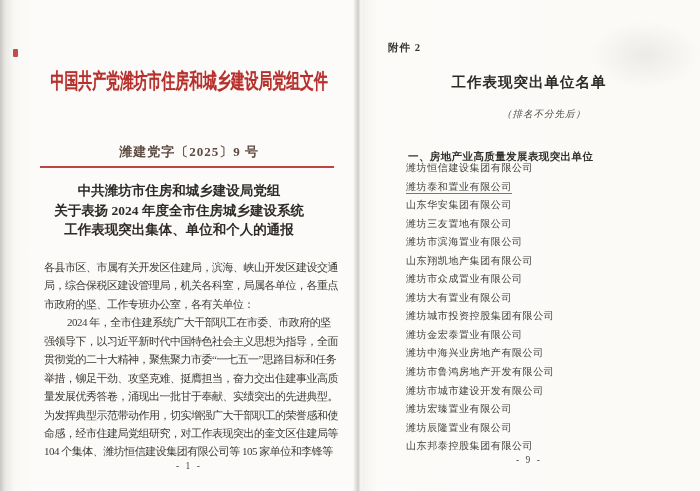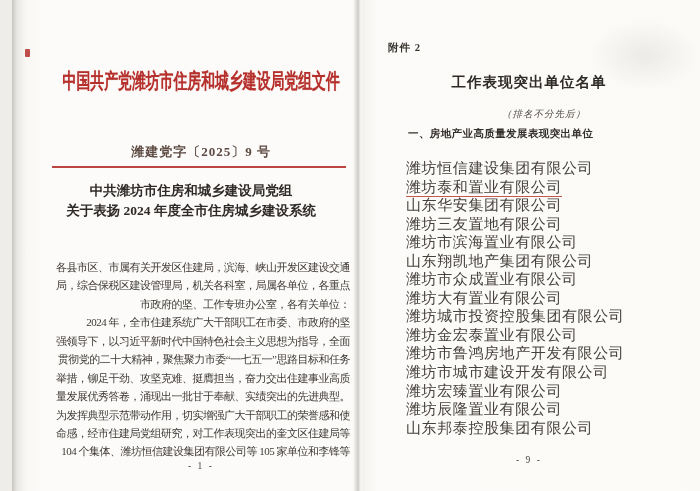--- a/index.html
+++ b/index.html
@@ -5,21 +5,21 @@
   html, body { margin: 0; padding: 0; background: #dedcd8; }
   .scan {
     position: relative;
     width: 700px; height: 491px;
     overflow: hidden;
     font-family: "Liberation Serif", "DejaVu Serif", serif;
     background: #efedea;
   }
   .page { position: absolute; top: 0; bottom: 0; }
   .page-left {
-    left: 12px; width: 358px;
+    left: 0; width: 358px;
     background: linear-gradient(90deg, #c9c6c2 0px, #e9e7e3 5px, #f9f8f5 14px, #fcfbf9 30px, #fcfbf9 100%);
   }
   .page-right {
     left: 358px; width: 342px;
     background: linear-gradient(90deg, #eceae6 0px, #f7f5f2 8px, #fcfbf9 20px, #fbfaf7 100%);
   }
   .seam {
     position: absolute; left: 353px; top: 0; width: 10px; height: 491px;
     background: linear-gradient(90deg, rgba(110,105,100,0) 0%, rgba(110,105,100,0.28) 45%, rgba(255,255,255,0.55) 80%, rgba(110,105,100,0) 100%);
   }
@@ -54,21 +54,21 @@
     background: var(--masthead-red, #b5302c); opacity: .9;
   }
   .notice-title {
     position: absolute; left: 20px; top: 181px; width: 318px;
     text-align: center; font-weight: bold; font-size: 13.5px;
     line-height: 19.5px; color: #2f2b28; letter-spacing: 0px;
   }
   .body-text {
     position: absolute; left: 44px; top: 258px; width: 294px;
     font-size: 11px; line-height: 18.45px; letter-spacing: -0.5px;
-    color: #3d3935; white-space: nowrap; text-align: right;
+    color: #3d3935; white-space: nowrap;
   }
   .body-text .bline { height: 18.45px; overflow: visible; }
   .body-text .bline.indent { text-indent: 23px; }
   .page-num-left {
     position: absolute; left: 44px; top: 461px; width: 290px;
     text-align: center; font-size: 9.5px; letter-spacing: 2px; color: #4a453f;
   }
 
   
   .page-right .inner { position: absolute; left: 0; top: 0; width: 342px; height: 491px; }
@@ -80,26 +80,26 @@
     position: absolute; left: 0; top: 73px; width: 342px;
     text-align: center; font-size: 14.5px; font-weight: bold;
     letter-spacing: 1px; color: #2f2b27;
   }
   .appendix-subtitle {
     position: absolute; left: 15px; top: 108px; width: 342px;
     text-align: center; font-size: 9.5px; font-style: italic;
     letter-spacing: 1px; color: #4c463f;
   }
   .section-heading {
-    position: absolute; left: 50px; top: 127px;
+    position: absolute; left: 50px; top: 150px;
     font-size: 10.5px; font-weight: bold; letter-spacing: 0.4px; color: #33302c;
   }
   .company-list {
     position: absolute; left: 48px; top: 159px; width: 280px;
-    font-size: 15px; letter-spacing: 0.6px; color: #45413c;
+    font-size: 10px; letter-spacing: 0.6px; color: #45413c;
   }
   .company-item { height: 18.55px; line-height: 18.55px; white-space: nowrap; }
   .company-item .u-red {
     border-bottom: 1.5px solid var(--underline-red, #c05a50);
     padding-bottom: 1px;
   }
   .page-num-right {
     position: absolute; left: 0; top: 455px; width: 342px;
     text-align: center; font-size: 9.5px; letter-spacing: 2px; color: #4a453f;
   }
@@ -116,20 +116,21 @@
       <span class="stretch">中国共产党潍坊市住房和城乡建设局党组文件</span>
     </div>
 
     <div class="doc-number">潍建党字〔2025〕9 号</div>
 
     <div class="red-rule"></div>
 
     <div class="notice-title">
         <div class="tline">中共潍坊市住房和城乡建设局党组</div>
         <div class="tline">关于表扬 2024 年度全市住房城乡建设系统</div>
+        <div class="tline">工作表现突出集体、单位和个人的通报</div>
       </div>
 
     <div class="body-text">
         <div class="bline"><span>各县市区、市属有关开发区住建局，滨海、峡山开发区建设交通</span></div>
         <div class="bline"><span>局，综合保税区建设管理局，机关各科室，局属各单位，各重点</span></div>
         <div class="bline"><span>市政府的坚、工作专班办公室，各有关单位：</span></div>
         <div class="bline indent"><span>2024 年，全市住建系统广大干部职工在市委、市政府的坚</span></div>
         <div class="bline"><span>强领导下，以习近平新时代中国特色社会主义思想为指导，全面</span></div>
         <div class="bline"><span>贯彻党的二十大精神，聚焦聚力市委“一七五一”思路目标和任务</span></div>
         <div class="bline"><span>举措，铆足干劲、攻坚克难、挺膺担当，奋力交出住建事业高质</span></div>
@@ -153,20 +154,21 @@
           <div class="company-item"><span>潍坊恒信建设集团有限公司</span></div>
           <div class="company-item"><span class="u-red">潍坊泰和置业有限公司</span></div>
           <div class="company-item"><span>山东华安集团有限公司</span></div>
           <div class="company-item"><span>潍坊三友置地有限公司</span></div>
           <div class="company-item"><span>潍坊市滨海置业有限公司</span></div>
           <div class="company-item"><span>山东翔凯地产集团有限公司</span></div>
           <div class="company-item"><span>潍坊市众成置业有限公司</span></div>
           <div class="company-item"><span>潍坊大有置业有限公司</span></div>
           <div class="company-item"><span>潍坊城市投资控股集团有限公司</span></div>
           <div class="company-item"><span>潍坊金宏泰置业有限公司</span></div>
+          <div class="company-item"><span>潍坊中海兴业房地产有限公司</span></div>
           <div class="company-item"><span>潍坊市鲁鸿房地产开发有限公司</span></div>
           <div class="company-item"><span>潍坊市城市建设开发有限公司</span></div>
           <div class="company-item"><span>潍坊宏臻置业有限公司</span></div>
           <div class="company-item"><span>潍坊辰隆置业有限公司</span></div>
           <div class="company-item"><span>山东邦泰控股集团有限公司</span></div>
         </div>
 
       <div class="page-num-right">- 9 -</div>
     </div>
   </div>

